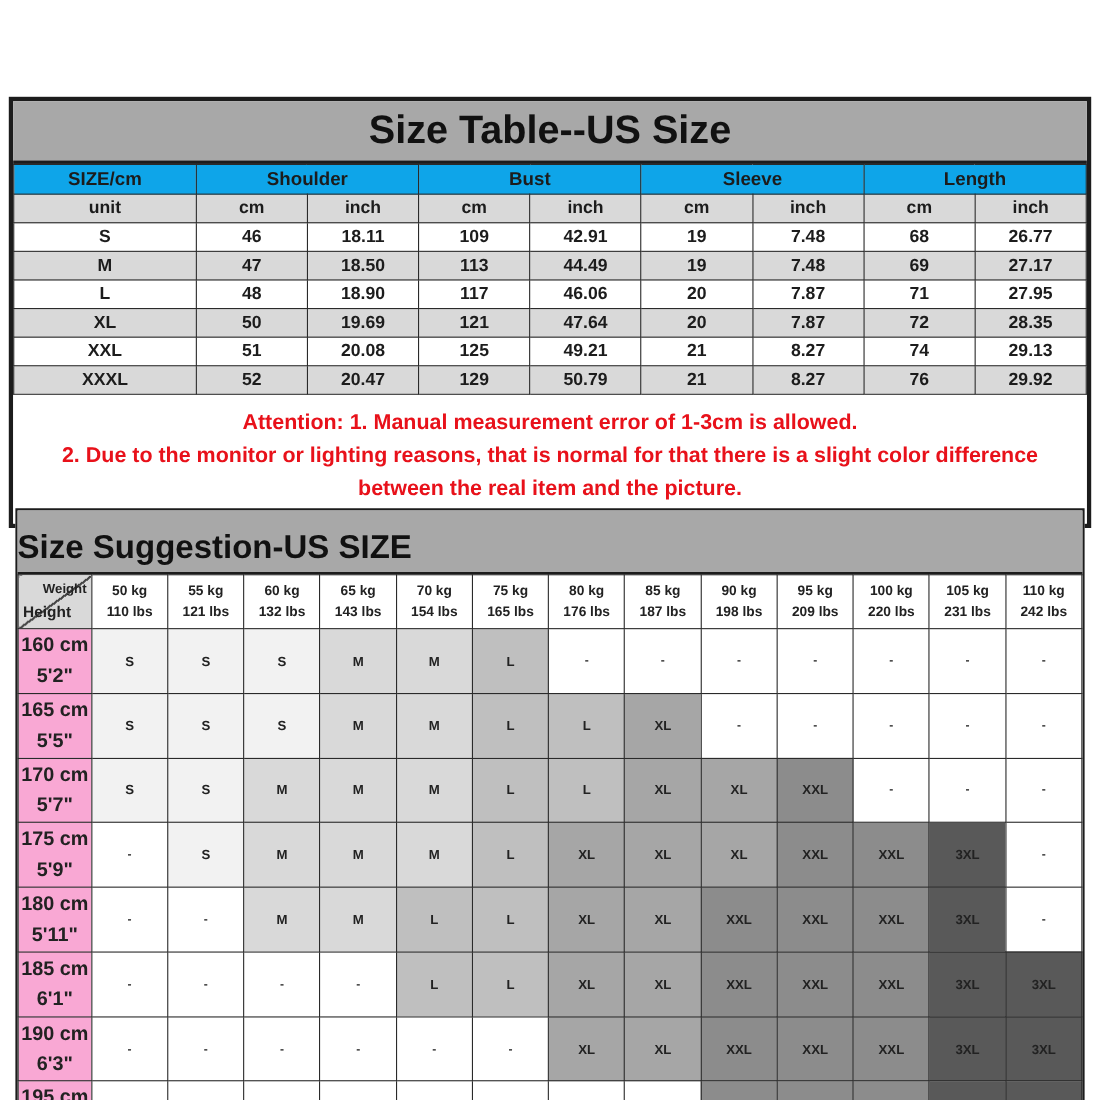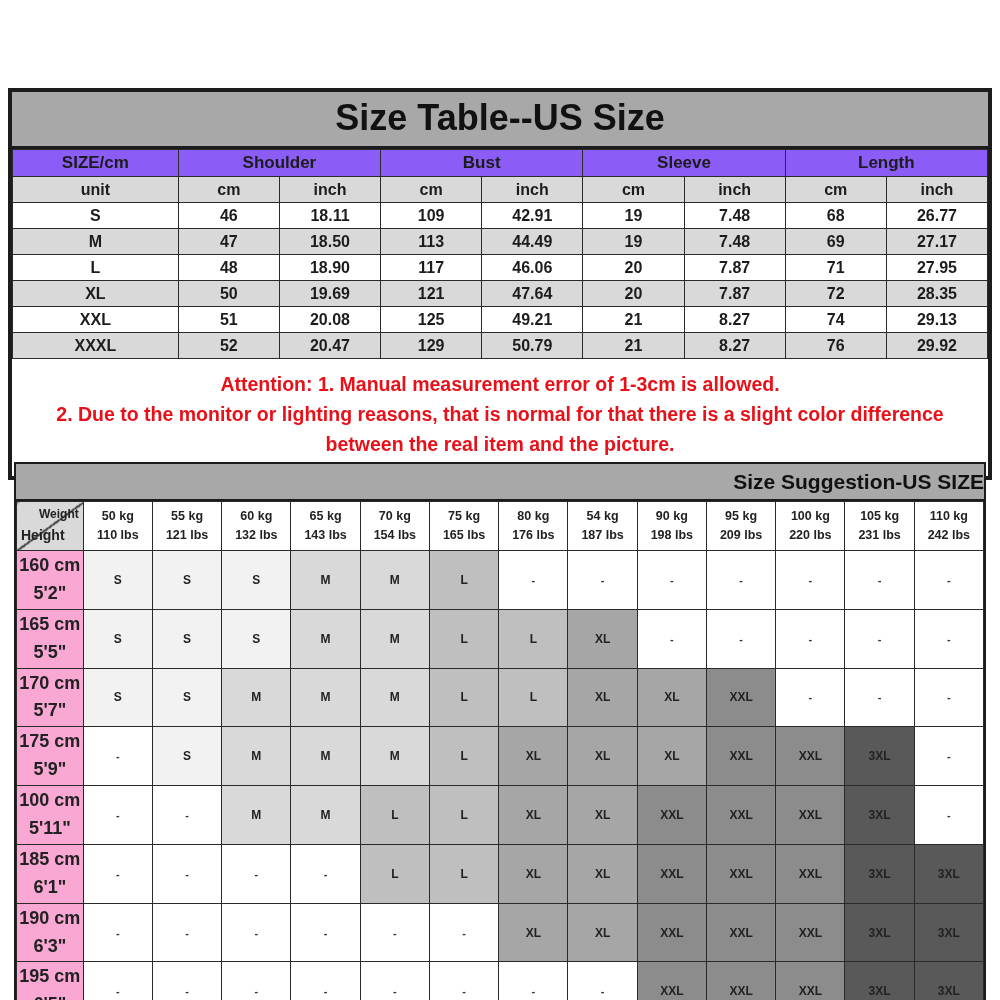--- a/index.html
+++ b/index.html
@@ -6,32 +6,32 @@
   body{position:relative;width:1000px;height:1000px;font-family:"Liberation Sans",sans-serif;overflow:hidden;}
 
   
   .block1{position:absolute;left:8px;top:88px;width:984px;box-sizing:border-box;
           border:4px solid #1c1c1c;background:#fff;}
   .title-bar{background:#a8a8a8;border-bottom:3px solid #1c1c1c;text-align:center;
              font-weight:bold;font-size:36px;color:#111;padding:5px 0 7px 0;}
   table{width:100%;border-collapse:collapse;table-layout:fixed;}
   #size-table td{border:1px solid #2a2a2a;text-align:center;font-weight:bold;
                  font-size:16px;color:#1c1c1c;height:23px;padding:1px 0;}
-  #size-table tr.ghead td{font-size:17px;height:24px;background:#8b5cf6;}
+  #size-table tr.ghead td{font-size:17px;height:24px;background:#0ea5e9;}
   #size-table tr.shade td{background:#d9d9d9;}
   #size-table col.c1{width:17%;}
 
   .attention{padding:10px 14px 16px 14px;text-align:center;font-weight:bold;
              font-size:19.5px;line-height:1.55;background:#fff;}
 
   
   .block2{position:absolute;left:14px;top:462px;width:972px;box-sizing:border-box;
           border:2px solid #1c1c1c;border-bottom:3px solid #1c1c1c;background:#fff;}
-  .title-bar2{background:#a8a8a8;border-bottom:2px solid #1c1c1c;text-align:right;
-              font-weight:bold;font-size:21px;color:#111;padding:6px 0 5px 0;}
+  .title-bar2{background:#a8a8a8;border-bottom:2px solid #1c1c1c;text-align:left;
+              font-weight:bold;font-size:30px;color:#111;padding:17px 0 5px 0;}
   #suggestion-table td{border:1px solid #2a2a2a;text-align:center;font-weight:bold;color:#222;}
   #suggestion-table col.hcol{width:6.9%;}
   #suggestion-table thead td{height:46px;font-size:12.5px;line-height:1.55;background:#fff;}
   #suggestion-table tbody td{height:43px;font-size:12px;}
   #suggestion-table td.hcell{font-size:18px;line-height:1.55;background:#f9a8d4;}
   #suggestion-table td.dash{color:#333;font-size:11px;background:#fff;}
 
   .corner{position:relative;background:
       linear-gradient(to bottom right, rgba(0,0,0,0) calc(50% - 1px), #444 calc(50% - 1px),
                       #444 calc(50% + 1px), rgba(0,0,0,0) calc(50% + 1px)), #d9d9d9 !important;}
@@ -201,21 +201,21 @@
           </td>
           <td>
             <div>75 kg</div>
             <div>165 lbs</div>
           </td>
           <td>
             <div>80 kg</div>
             <div>176 lbs</div>
           </td>
           <td>
-            <div>54 kg</div>
+            <div>85 kg</div>
             <div>187 lbs</div>
           </td>
           <td>
             <div>90 kg</div>
             <div>198 lbs</div>
           </td>
           <td>
             <div>95 kg</div>
             <div>209 lbs</div>
           </td>
@@ -305,21 +305,21 @@
           <td style="background: rgb(166, 166, 166);">XL</td>
           <td style="background: rgb(166, 166, 166);">XL</td>
           <td style="background: rgb(166, 166, 166);">XL</td>
           <td style="background: rgb(140, 140, 140);">XXL</td>
           <td style="background: rgb(140, 140, 140);">XXL</td>
           <td style="background: rgb(89, 89, 89);">3XL</td>
           <td class="dash">-</td>
         </tr>
         <tr>
           <td class="hcell">
-            <div>100 cm</div>
+            <div>180 cm</div>
             <div>5'11"</div>
           </td>
           <td class="dash">-</td>
           <td class="dash">-</td>
           <td style="background: rgb(217, 217, 217);">M</td>
           <td style="background: rgb(217, 217, 217);">M</td>
           <td style="background: rgb(191, 191, 191);">L</td>
           <td style="background: rgb(191, 191, 191);">L</td>
           <td style="background: rgb(166, 166, 166);">XL</td>
           <td style="background: rgb(166, 166, 166);">XL</td>

